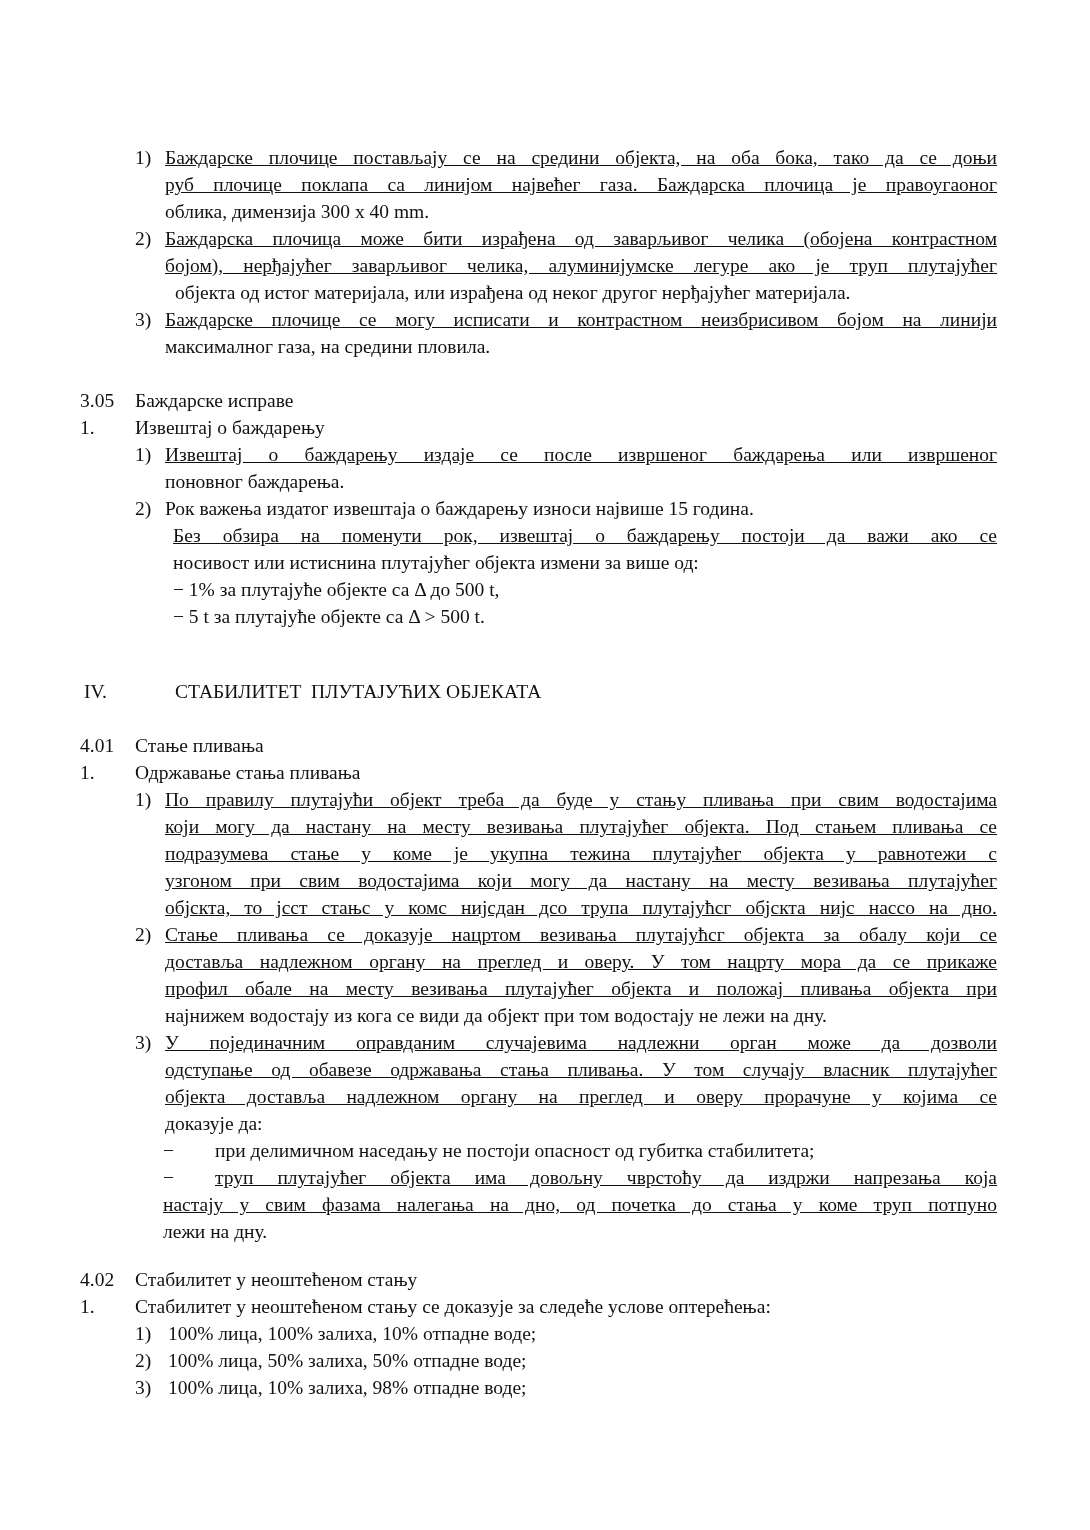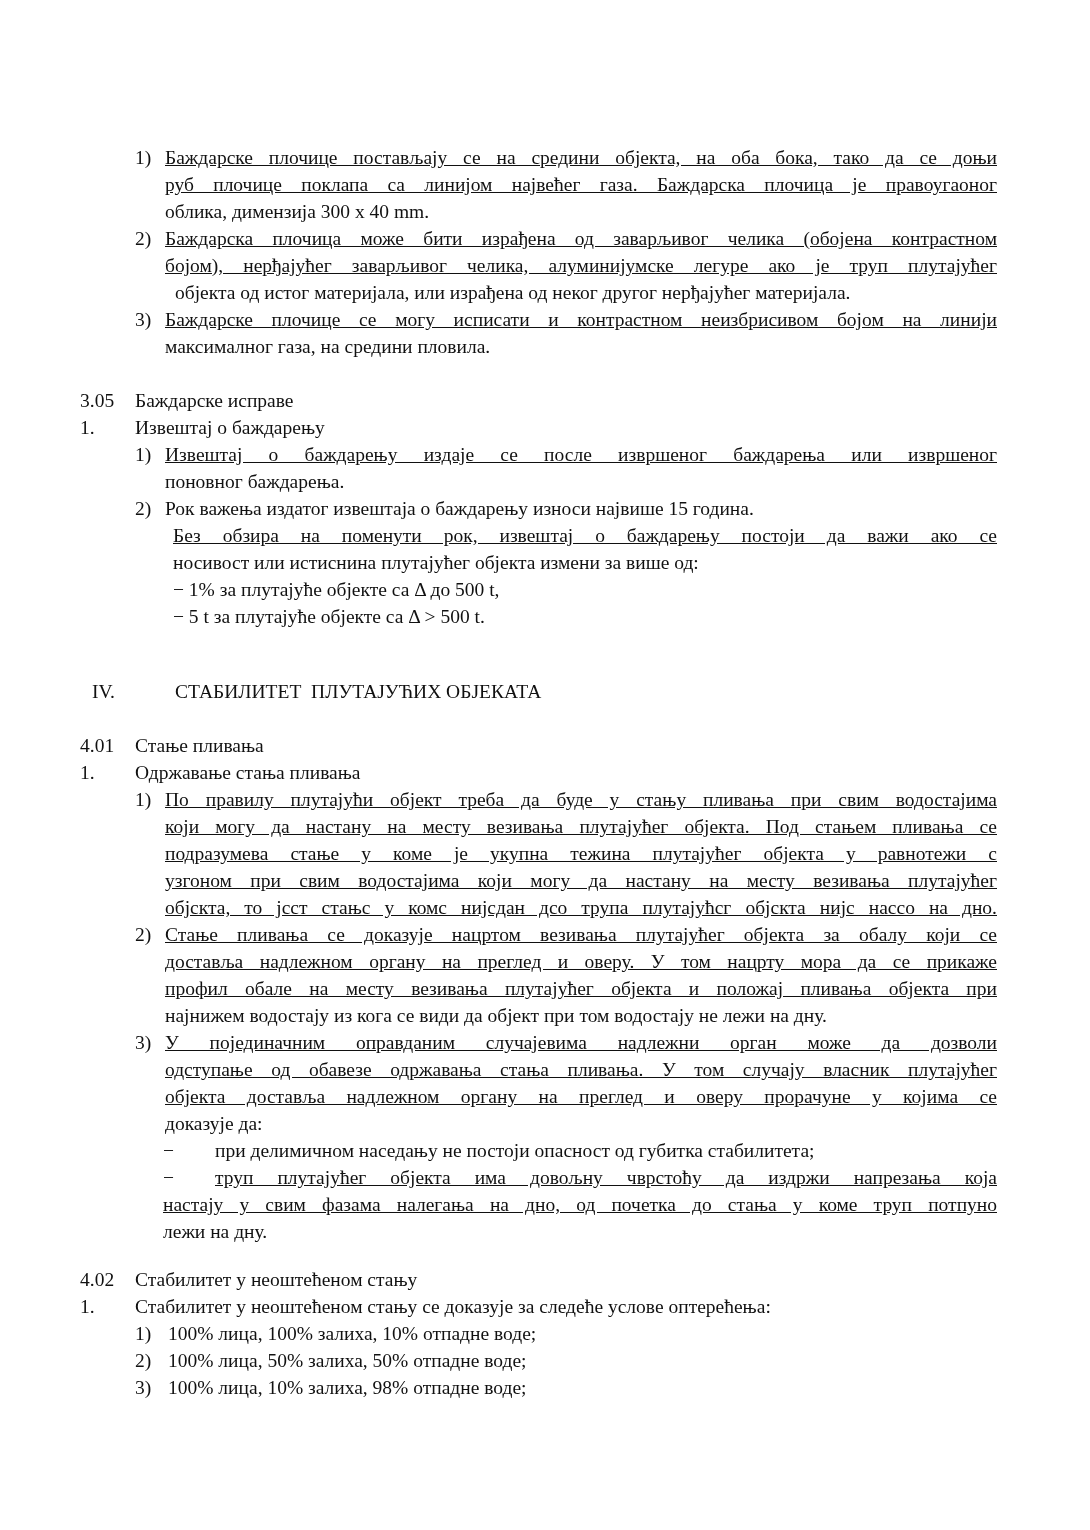--- a/index.html
+++ b/index.html
@@ -47,39 +47,39 @@
 
     <span class="num" style="left:135px;top:495px">2)</span>
     <span class="line" style="left:165px;top:495px">Рок важења издатог извештаја о баждарењу износи највише 15 година.</span>
     <span class="line just" style="left:173px;top:522px;width:824px">Без обзира на поменути рок, извештај о баждарењу постоји да важи ако се</span>
     <span class="line" style="left:173px;top:549px">носивост или истиснина плутајућег објекта измени за више од:</span>
     <span class="line" style="left:173px;top:576px">− 1% за плутајуће објекте са Δ до 500 t,</span>
     <span class="line" style="left:173px;top:603px">− 5 t за плутајуће објекте са Δ &gt; 500 t.</span>
   </div>
 
   <div>
-    <span class="num" style="left:92px;top:678px">IV.</span>
+    <span class="num" style="left:84px;top:678px">IV.</span>
     <span class="line" style="left:175px;top:678px;white-space:pre">СТАБИЛИТЕТ  ПЛУТАЈУЋИХ ОБЈЕКАТА</span>
   </div>
 
   <div>
     <span class="num" style="left:80px;top:732px">4.01</span>
     <span class="line" style="left:135px;top:732px">Стање пливања</span>
     <span class="num" style="left:80px;top:759px">1.</span>
     <span class="line" style="left:135px;top:759px">Одржавање стања пливања</span>
 
     <span class="num" style="left:135px;top:786px">1)</span>
     <span class="line just" style="left:165px;top:786px;width:832px">По правилу плутајући објект треба да буде у стању пливања при свим водостајима</span>
     <span class="line just" style="left:165px;top:813px;width:832px">који могу да настану на месту везивања плутајућег објекта. Под стањем пливања се</span>
     <span class="line just" style="left:165px;top:840px;width:832px">подразумева стање у коме је укупна тежина плутајућег објекта у равнотежи с</span>
     <span class="line just" style="left:165px;top:867px;width:832px">узгоном при свим водостајима који могу да настану на месту везивања плутајућег</span>
     <span class="line just" style="left:165px;top:894px;width:832px">објскта, то јсст стањс у комс нијсдан дсо трупа плутајућсг објскта нијс нассо на дно.</span>
 
     <span class="num" style="left:135px;top:921px">2)</span>
-    <span class="line just" style="left:165px;top:921px;width:832px">Стање пливања се доказује нацртом везивања плутајућег објекта за обалу који се</span>
+    <span class="line just" style="left:165px;top:921px;width:832px">Стање пливања се доказује нацртом везивања плутајућсг објекта за обалу који се</span>
     <span class="line just" style="left:165px;top:948px;width:832px">доставља надлежном органу на преглед и оверу. У том нацрту мора да се прикаже</span>
     <span class="line just" style="left:165px;top:975px;width:832px">профил обале на месту везивања плутајућег објекта и положај пливања објекта при</span>
     <span class="line" style="left:165px;top:1002px">најнижем водостају из кога се види да објект при том водостају не лежи на дну.</span>
 
     <span class="num" style="left:135px;top:1029px">3)</span>
     <span class="line just" style="left:165px;top:1029px;width:832px">У појединачним оправданим случајевима надлежни орган може да дозволи</span>
     <span class="line just" style="left:165px;top:1056px;width:832px">одступање од обавезе одржавања стања пливања. У том случају власник плутајућег</span>
     <span class="line just" style="left:165px;top:1083px;width:832px">објекта доставља надлежном органу на преглед и оверу прорачуне у којима се</span>
     <span class="line" style="left:165px;top:1110px">доказује да:</span>
 

